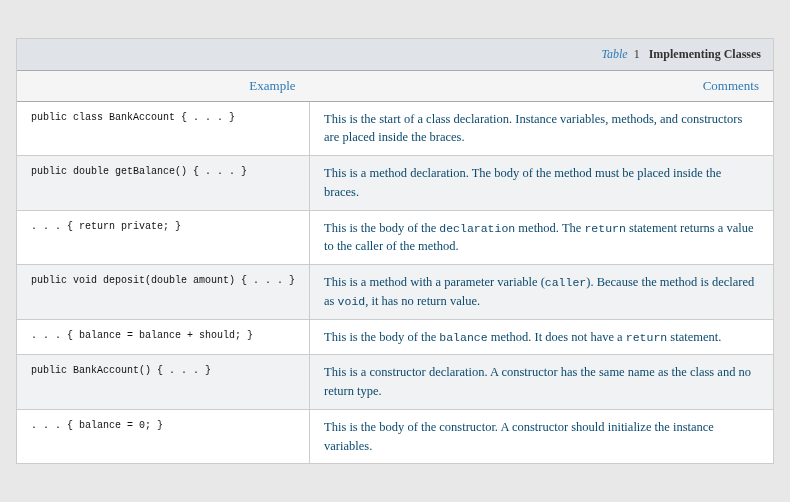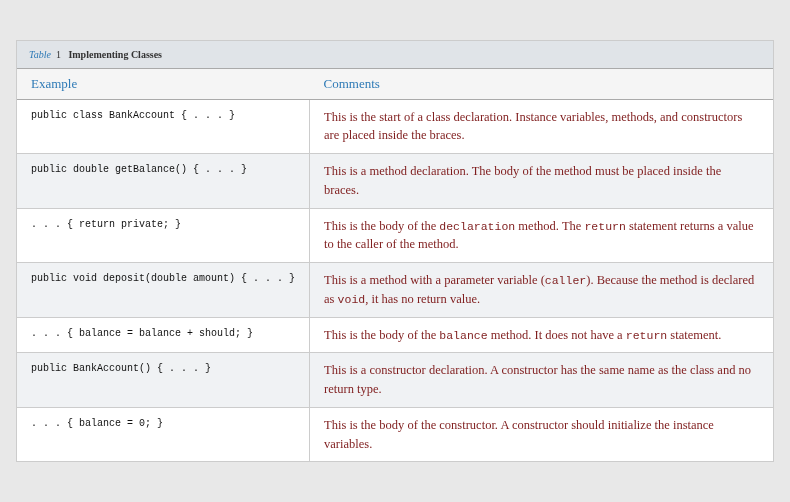--- a/index.html
+++ b/index.html
@@ -21,23 +21,23 @@
     }
 
     .table-container {
       background: #ffffff;
       border: 1px solid #cccccc;
       width: 758px;
     }
 
     .table-title {
       background: #e0e4e8;
-      text-align: left;
+      text-align: right;
       padding: 8px 12px;
-      font-size: 10px;
+      font-size: 12px;
       color: #333333;
       border-bottom: 1px solid #aaaaaa;
     }
 
     .table-title .table-word {
       color: #2e7ab6;
       font-style: italic;
     }
 
     .table-title .table-number {
@@ -53,21 +53,21 @@
     table {
       width: 100%;
       border-collapse: collapse;
     }
 
     thead th {
       color: #2e7ab6;
       font-weight: normal;
       font-size: 13px;
       padding: 7px 14px;
-      text-align: left;
+      text-align: right;
       border-bottom: 1px solid #aaaaaa;
       background: #f5f5f5;
     }
 
     tbody tr {
       border-bottom: 1px solid #cccccc;
     }
 
     tbody tr:last-child {
       border-bottom: none;
@@ -79,21 +79,21 @@
 
     tbody tr:nth-child(even) {
       background: #f0f2f4;
     }
 
     td {
       padding: 8px 14px;
       vertical-align: top;
       font-size: 12.5px;
       line-height: 1.5;
-      color: #7f1d1d;
+      color: #0c4a6e;
     }
 
     td:first-child {
       font-family: 'Courier New', Courier, monospace;
       font-size: 10px;
       width: 38%;
       border-right: 1px solid #cccccc;
       color: #111111;
       white-space: nowrap;
     }

